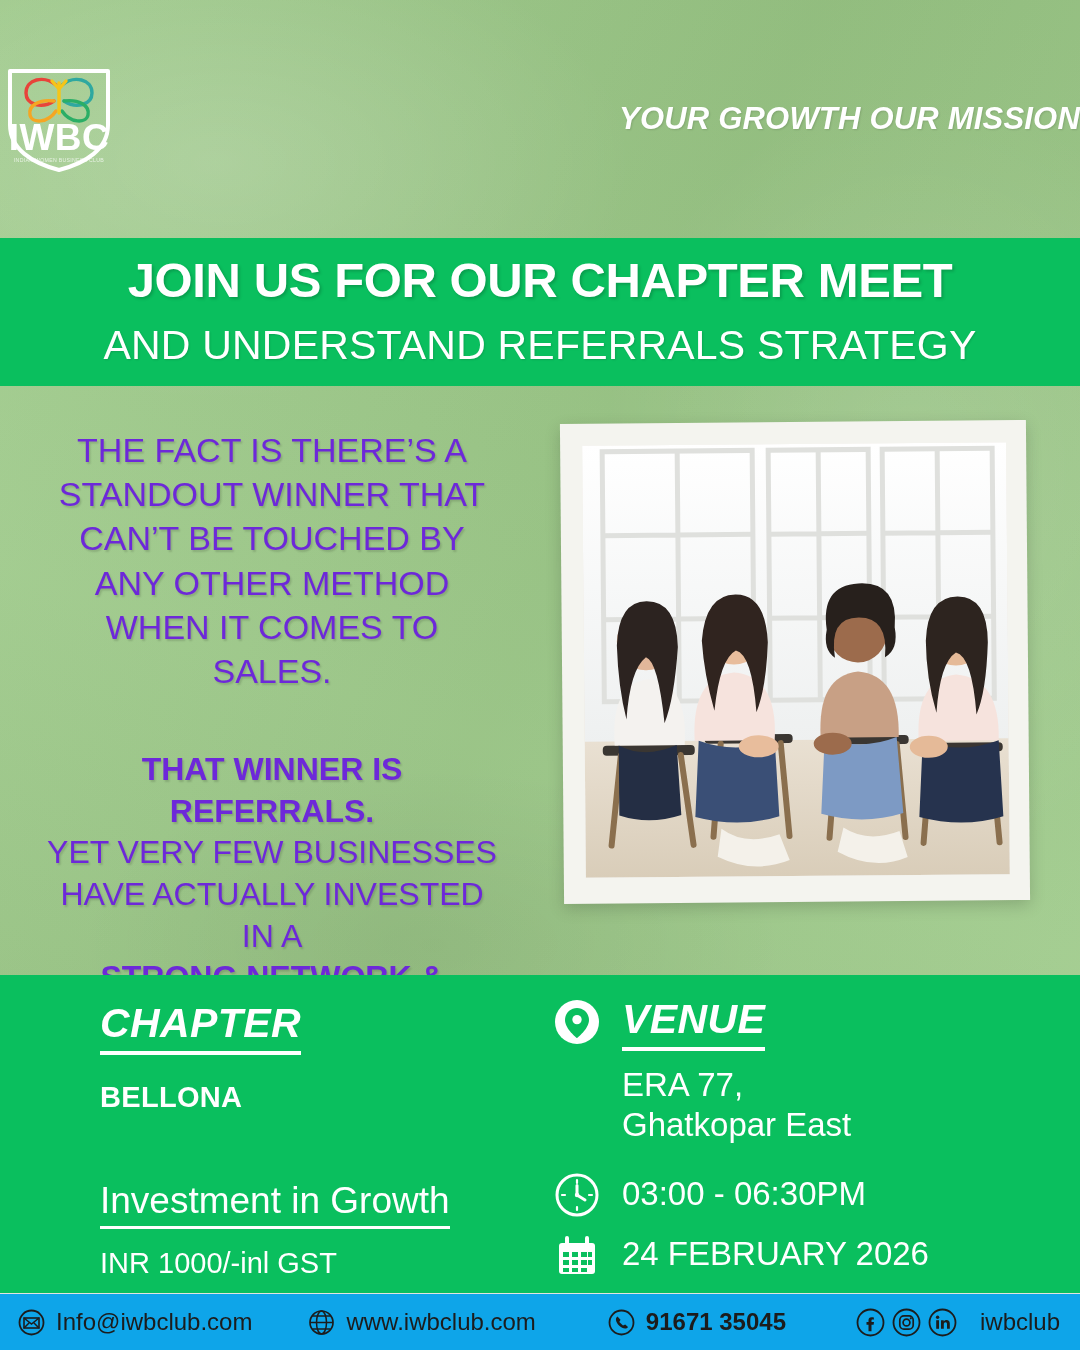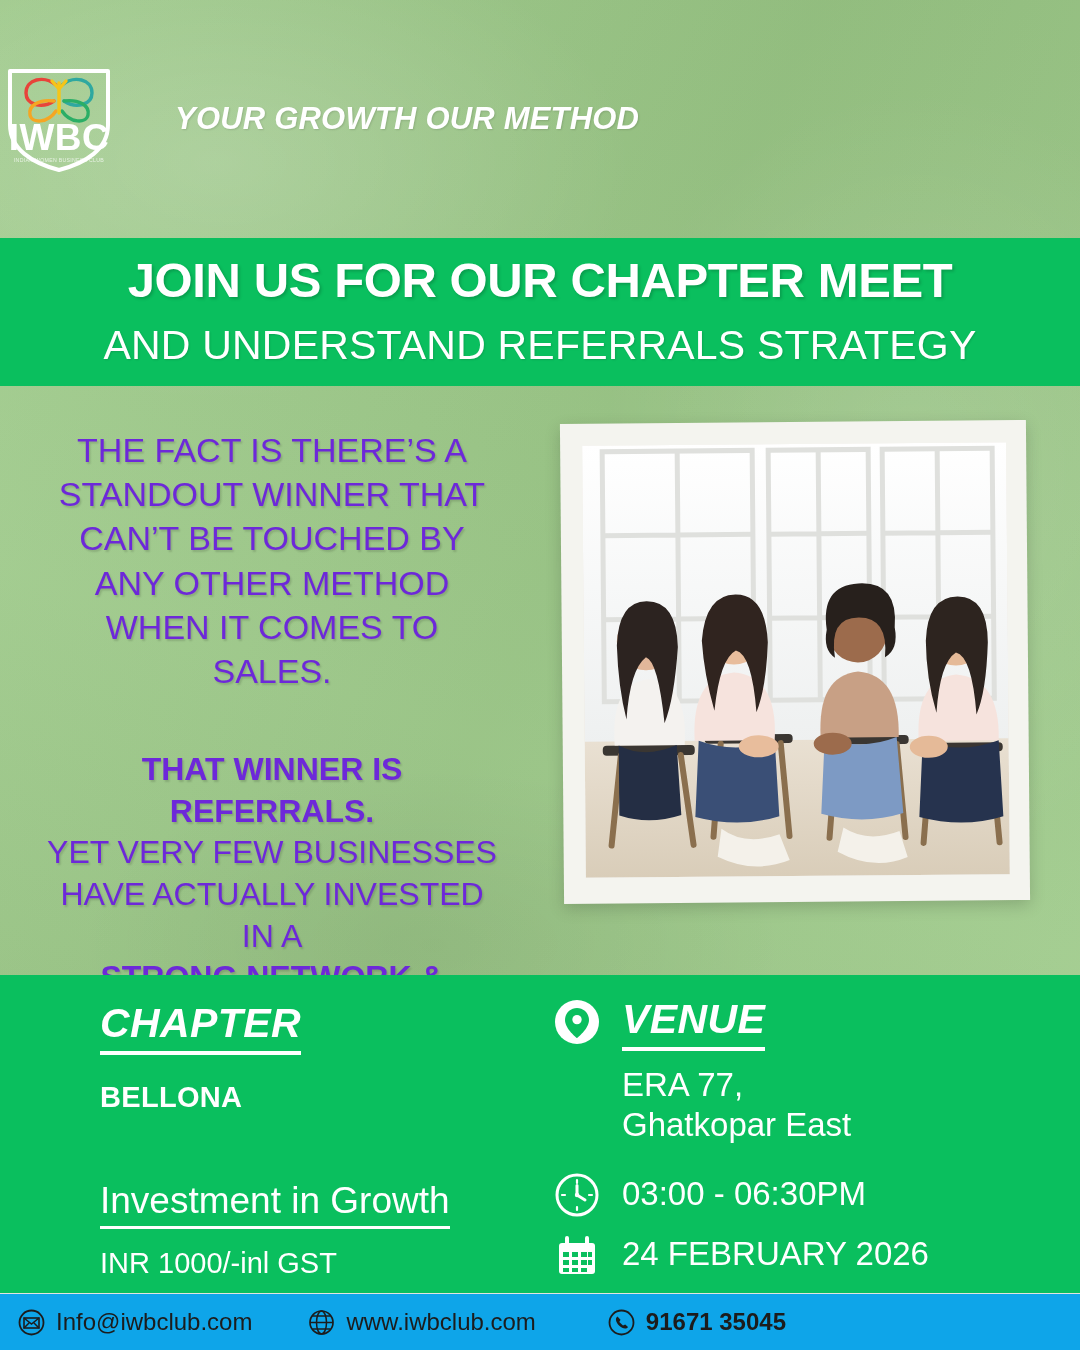--- a/index.html
+++ b/index.html
@@ -18,21 +18,21 @@
       radial-gradient(ellipse 600px 300px at 40% 70%, rgba(0,0,0,.05), transparent 60%),
       linear-gradient(115deg, rgba(255,255,255,.07) 0%, rgba(0,0,0,.04) 48%, rgba(255,255,255,.07) 100%),
       linear-gradient(200deg, rgba(0,0,0,.03) 0%, rgba(255,255,255,.05) 55%, rgba(0,0,0,.04) 100%),
       #9CCA87;
     pointer-events:none;
   }
 
   
   .header{
     position:absolute; left:0; top:0; width:1080px; height:238px;
-    display:flex; align-items:center; justify-content:flex-start; gap:57px;
+    display:flex; align-items:center; justify-content:space-between; gap:57px;
   }
   .logo-shield{
     position:relative; width:118px; height:112px;
   }
   .shield-outline{ position:absolute; inset:0; }
   .logo-word{
     position:absolute; left:0; right:0; top:56px;
     text-align:center; color:#fff; font-weight:bold;
     font-size:37px; letter-spacing:.5px; line-height:1;
   }
@@ -156,21 +156,21 @@
         <path d="M62 22 C74 12 92 16 92 30 C92 42 76 46 64 38" stroke="#2FA8A0"></path>
         <path d="M64 38 C78 36 90 42 88 52 C86 61 70 60 62 48" stroke="#2BAE66"></path>
         <path d="M59 20 L59 50" stroke="#F5C518"></path>
         <path d="M59 26 L52 18 M59 26 L66 18" stroke="#F5C518"></path>
       </g>
     </svg>
     <div class="logo-word">IWBC</div>
     <div class="logo-sub">INDIAN WOMEN BUSINESS CLUB</div>
   </div>
 
-  <div class="tagline">YOUR GROWTH OUR METHOD</div>
+  <div class="tagline">YOUR GROWTH OUR MISSION</div>
 </div>
 
 <div class="title-band">
   <div class="title-main">JOIN US FOR OUR CHAPTER MEET</div>
   <div class="title-sub">AND UNDERSTAND REFERRALS STRATEGY</div>
 </div>
 
 <div class="mid">
 
   <div class="copy-col">
@@ -344,13 +344,36 @@
   </div>
 
   <div class="f-item" style="margin-left:72px">
     <svg class="f-ico" viewBox="0 0 27 27">
       <circle cx="13.5" cy="13.5" r="12" fill="none" stroke="#1c1c1c" stroke-width="1.8"></circle>
       <path d="M9.5 7.5 c-2.5 1.5 -2 5.5 1.5 9 s7.5 4 9 1.5 l-2.8 -2.6 -2.2 1.2 -3.7 -3.7 1.2 -2.2 z" fill="#1c1c1c"></path>
     </svg>
     <span style="font-weight:bold">91671 35045</span>
   </div>
 
+  <div class="f-item" style="margin-left:70px">
+    <div class="f-socials">
+      <svg class="f-ico" viewBox="0 0 29 29">
+        <circle cx="14.5" cy="14.5" r="13" fill="none" stroke="#1c1c1c" stroke-width="1.8"></circle>
+        <path d="M17.6 9.2 h-2.1 c-2 0 -3 1.2 -3 3.1 v1.6 h-2 v2.8 h2 v6.5 h3 v-6.5 h2.1 l.4 -2.8 h-2.5 v-1.3 c0 -.6 .2 -1 1 -1 h1.6 z" fill="#1c1c1c"></path>
+      </svg>
+      <svg class="f-ico" viewBox="0 0 29 29">
+        <circle cx="14.5" cy="14.5" r="13" fill="none" stroke="#1c1c1c" stroke-width="1.8"></circle>
+        <rect x="7.8" y="7.8" width="13.4" height="13.4" rx="4.2" fill="none" stroke="#1c1c1c" stroke-width="1.7"></rect>
+        <circle cx="14.5" cy="14.5" r="3.4" fill="none" stroke="#1c1c1c" stroke-width="1.7"></circle>
+        <circle cx="18.8" cy="10.3" r="1.1" fill="#1c1c1c"></circle>
+      </svg>
+      <svg class="f-ico" viewBox="0 0 29 29">
+        <circle cx="14.5" cy="14.5" r="13" fill="none" stroke="#1c1c1c" stroke-width="1.8"></circle>
+        <g fill="#1c1c1c">
+          <rect x="8.2" y="12.2" width="2.8" height="8.6"></rect>
+          <circle cx="9.6" cy="9.3" r="1.7"></circle>
+          <path d="M13 12.2 h2.7 v1.2 c.6 -1 1.7 -1.5 2.9 -1.5 2 0 3.2 1.3 3.2 3.7 v5.2 h-2.8 v-4.6 c0 -1.2 -.4 -1.9 -1.5 -1.9 -1 0 -1.7 .7 -1.7 2 v4.5 H13 z"></path>
+        </g>
+      </svg>
+    </div>
+    <span style="margin-left:12px">iwbclub</span>
+  </div>
 </div>
 
 </body></html>

